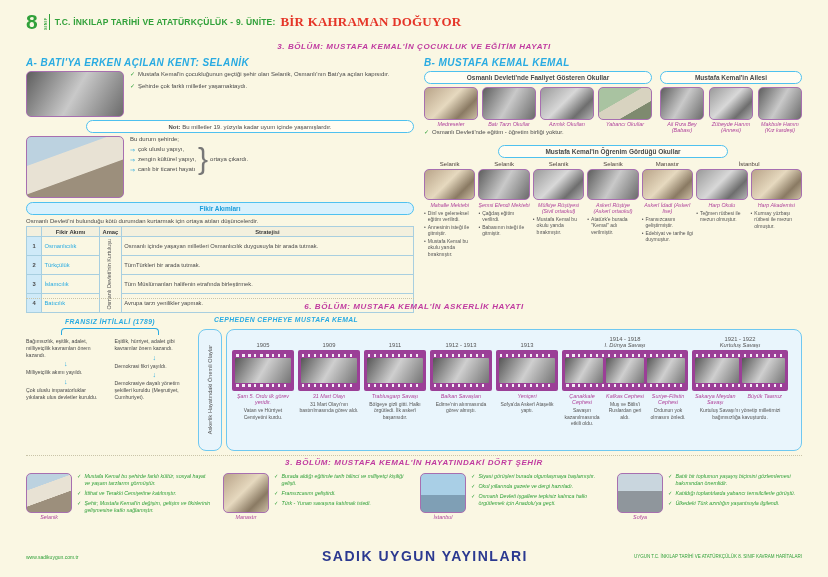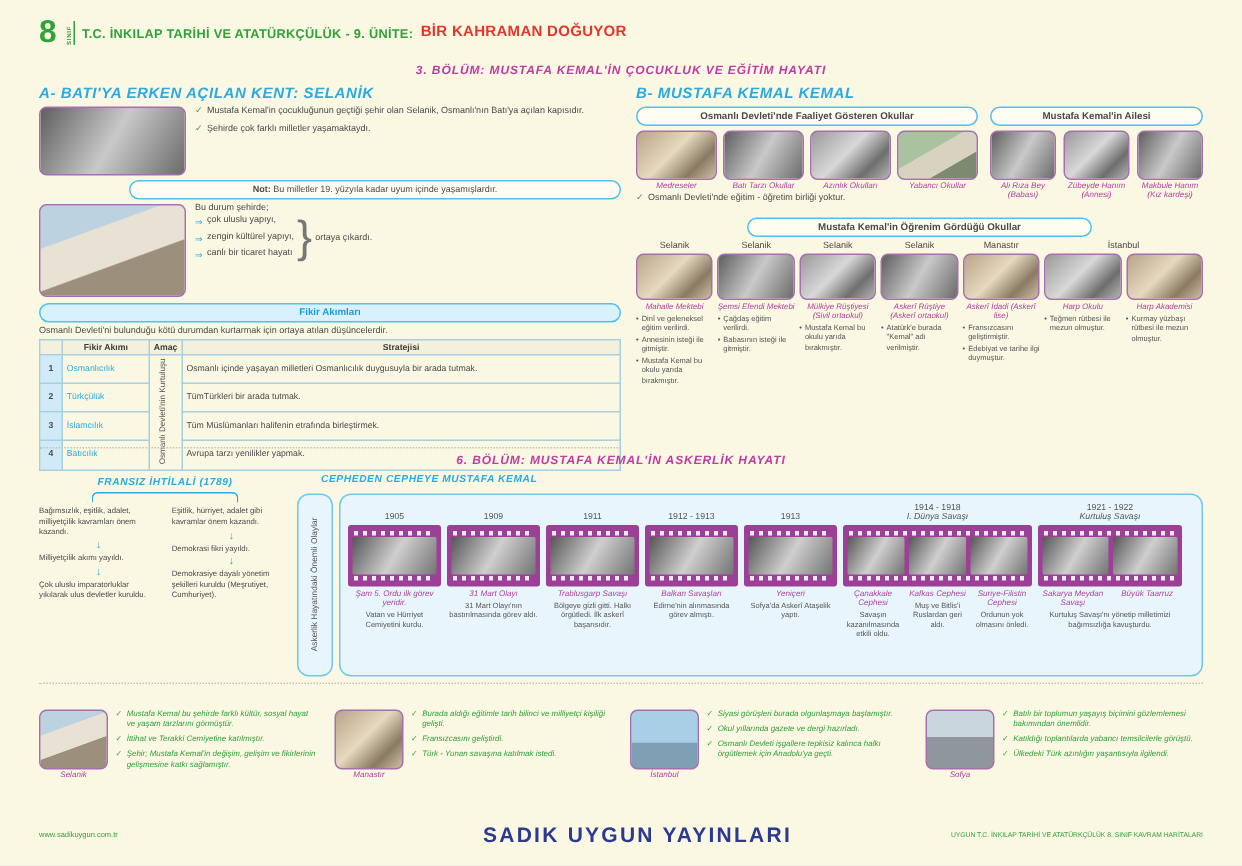--- a/index.html
+++ b/index.html
@@ -2,21 +2,21 @@
 <html><head>
 <meta charset="utf-8">
 <style>
   html,body{margin:0;padding:0;background:#e8e6d8;}
   .page{position:relative;width:828px;height:577px;background:#faf7e3;font-family:"Liberation Sans",sans-serif;color:#4a4a4a;overflow:hidden;margin:0 auto;}
   
   .hdr{position:absolute;top:11px;left:26px;display:flex;align-items:center;gap:5px;}
   .grade{color:#31a13a;font-size:21px;font-weight:bold;line-height:1;}
   .grade-sub{color:#31a13a;font-size:4px;font-weight:bold;writing-mode:vertical-rl;transform:rotate(180deg);letter-spacing:.5px;border-left:1px solid #31a13a;padding-left:1px;height:16px;}
   .hdr-title{font-size:8.5px;font-weight:bold;color:#31a13a;letter-spacing:.2px;}
-  .hdr-unit{font-size:10px;font-weight:bold;color:#e53528;letter-spacing:.2px;}
+  .hdr-unit{font-size:13px;font-weight:bold;color:#e53528;letter-spacing:.2px;font-family:Liberation Serif, serif;}
   
   .sec-title{position:absolute;left:0;width:100%;text-align:center;color:#c03ba0;font-weight:bold;font-style:italic;font-size:8px;letter-spacing:.6px;}
   .cyan-h{color:#29abe2;font-weight:bold;font-style:italic;font-size:10px;letter-spacing:.4px;margin-bottom:3px;}
   
   .pill{border:1.5px solid #4fc1ef;border-radius:9px;text-align:center;font-size:6.5px;font-weight:bold;padding:2px 4px;box-sizing:border-box;}
   .pill-white{background:#fffdf2;color:#4a4a4a;}
   .pill-blue{background:#d9f1fc;color:#1b9cd8;}
   
   .photo{border:1.5px solid #a76fb0;border-radius:5px;box-sizing:border-box;background:linear-gradient(135deg,#9a9a9a,#d8d8d8 45%,#6e6e6e 75%,#b5b5b5);}
   .p-sepia{background:linear-gradient(135deg,#b9a489,#e6d9bf 45%,#8a7a63 75%,#cdbfa5);}
@@ -421,20 +421,21 @@
           <div class="ev-title" style="flex:1;">Büyük Taarruz</div>
         </div>
         <div class="ev-desc">Kurtuluş Savaşı'nı yönetip milletimizi bağımsızlığa kavuşturdu.</div>
       </div>
 
     </div>
   </div>
 
   <div class="dotline" style="left:26px;top:455px;width:776px;"></div>
 
+  <div class="sec-title" style="top:458px;">3. BÖLÜM: MUSTAFA KEMAL'İN HAYATINDAKİ DÖRT ŞEHİR</div>
   <div style="position:absolute;left:26px;top:473px;width:776px;display:flex;gap:12px;">
 
     <div style="flex:1;display:flex;gap:5px;">
       <div style="flex:none;width:46px;">
         <div class="photo p-house" style="height:40px;"></div>
         <div class="capt">Selanik</div>
       </div>
       <div style="flex:1;">
         <div class="cb">
             <span class="ck">✓</span>

